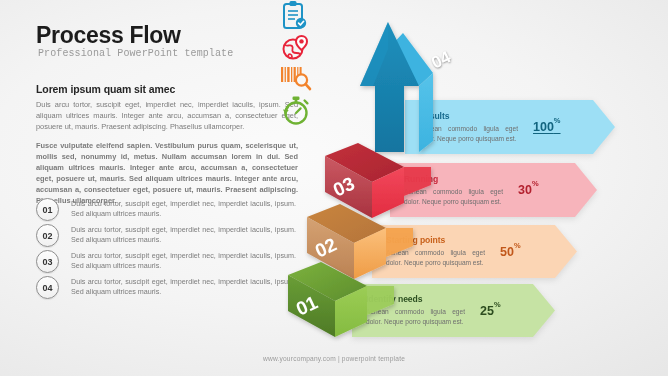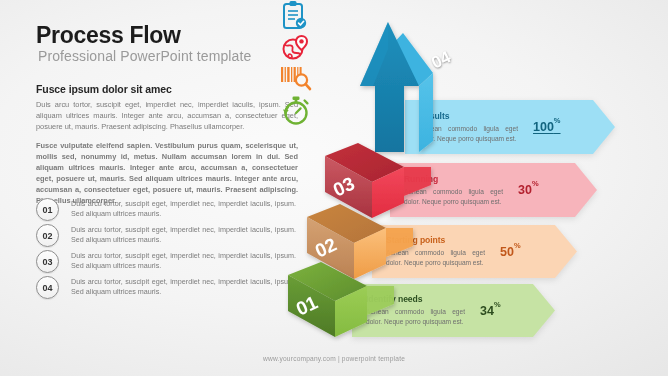--- a/index.html
+++ b/index.html
@@ -13,21 +13,21 @@
     background:
       radial-gradient(ellipse 115% 105% at 42% 42%, #fbfbfb 0%, #f4f4f4 38%, #e9e9e9 68%, #dededd 100%);
   }
   
   .title{
     position:absolute;left:36px;top:22px;
     font-size:23px;font-weight:bold;color:#1c1c1c;letter-spacing:-0.3px;
   }
   .subtitle{
     position:absolute;left:38px;top:48px;
-    font-size:14px;color:#9a9a9a;letter-spacing:0.1px;
+    font-size:10px;color:#9a9a9a;letter-spacing:0.1px;font-family:Liberation Mono, monospace;
   }
   .lead{
     position:absolute;left:36px;top:83px;
     font-size:10.5px;font-weight:bold;color:#262626;letter-spacing:-0.1px;
   }
   .para{
     position:absolute;left:36px;width:262px;
     font-size:7.4px;line-height:11.1px;color:#7b7b7b;
     text-align:justify;
   }
@@ -103,21 +103,21 @@
   .icon svg{display:block;}
 </style>
 </head>
 <body>
 
 <div id="slide">
 
   <div class="title">Process Flow</div>
   <div class="subtitle">Professional PowerPoint template</div>
 
-  <div class="lead">Fusce ipsum dolor sit amec</div>
+  <div class="lead">Lorem ipsum quam sit amec</div>
   <div class="para p1">Duis arcu tortor, suscipit eget, imperdiet nec, imperdiet iaculis, ipsum. Sed aliquam ultrices mauris. Integer ante arcu, accumsan a, consectetuer eget, posuere ut, mauris. Praesent adipiscing. Phasellus ullamcorper.</div>
   <div class="para p2">Fusce vulputate eleifend sapien. Vestibulum purus quam, scelerisque ut, mollis sed, nonummy id, metus. Nullam accumsan lorem in dui. Sed aliquam ultrices mauris. Integer ante arcu, accumsan a, consectetuer eget, posuere ut, mauris. Sed aliquam ultrices mauris. Integer ante arcu, accumsan a, consectetuer eget, posuere ut, mauris. Praesent adipiscing. Phasellus ullamcorper.</div>
 
   <div class="numlist">
     <div class="numrow">
       <div class="numcircle">01</div>
       <div class="numtxt">Duis arcu tortor, suscipit eget, imperdiet nec, imperdiet iaculis, ipsum. Sed aliquam ultrices mauris.</div>
     </div>
     <div class="numrow">
       <div class="numcircle">02</div>
@@ -170,21 +170,21 @@
       </div>
     </div>
 
     <div class="band" id="band-identify">
       <div class="shape"></div>
       <div class="bandcontent">
         <div class="label">
           <div class="head">Identify needs</div>
           <div class="desc">Aenean commodo ligula eget dolor. Neque porro quisquam est.</div>
         </div>
-        <div class="pct"><span>34</span><sup>%</sup></div>
+        <div class="pct"><span>25</span><sup>%</sup></div>
       </div>
     </div>
 
     <svg width="388" height="376" viewBox="0 0 388 376" style="position:absolute;left:0;top:0;pointer-events:none;">
       <defs>
         <linearGradient id="g1f" x1="0" y1="0" x2="0" y2="1">
           <stop offset="0%" stop-color="#6a9e36"></stop>
             <stop offset="100%" stop-color="#4e7a26"></stop>
         </linearGradient>
         <linearGradient id="g1t" x1="0" y1="0" x2="1" y2="1">

